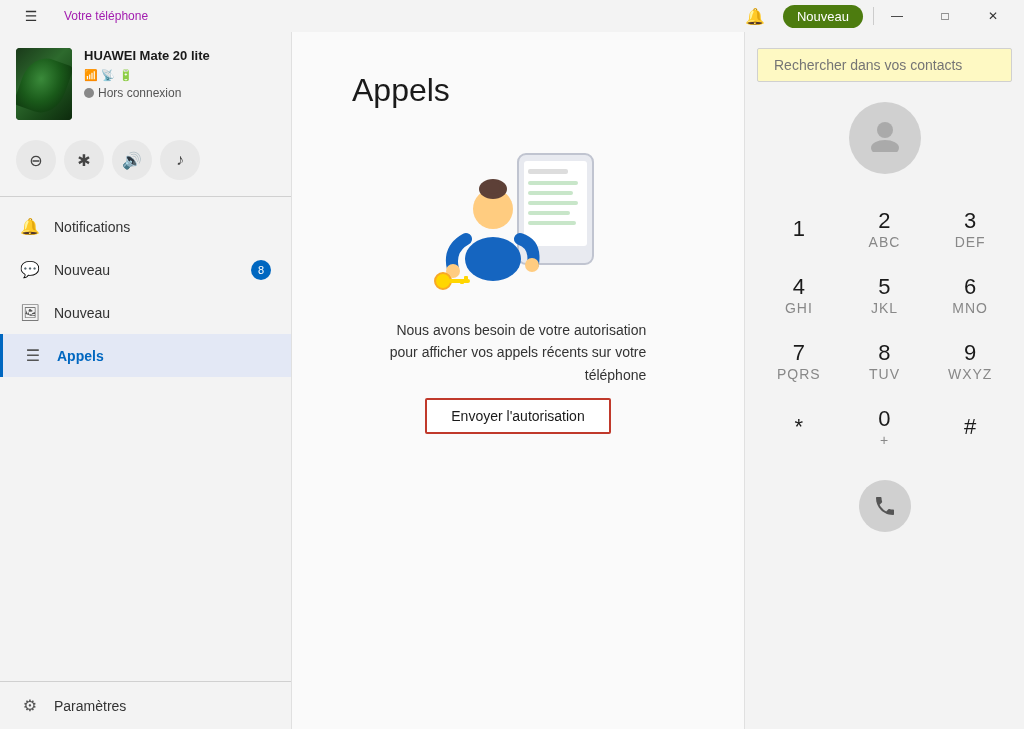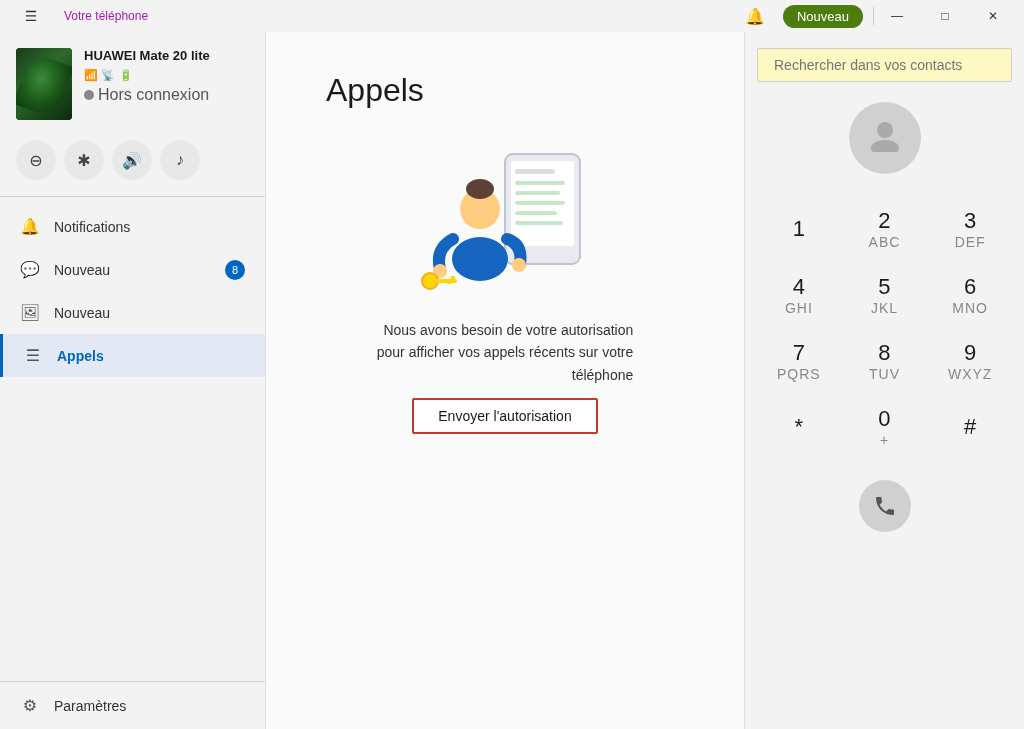--- a/index.html
+++ b/index.html
@@ -53,21 +53,21 @@
 
     
     .app-body {
       display: flex;
       flex: 1;
       overflow: hidden;
     }
 
     
     .sidebar {
-      width: 266px;
+      width: 292px;
       background: #f3f3f3;
       display: flex;
       flex-direction: column;
       border-right: 1px solid #e0e0e0;
       flex-shrink: 0;
     }
 
     
     .phone-info {
       padding: 16px 16px 12px 16px;
@@ -115,21 +115,21 @@
       align-items: center;
     }
     .status-icon {
       font-size: 11px;
       color: #666;
     }
     .connection-status {
       display: flex;
       align-items: center;
       gap: 4px;
-      font-size: 16px;
+      font-size: 12px;
       color: #555;
     }
     .status-dot {
       width: 10px;
       height: 10px;
       border-radius: 50%;
       background: #888;
       display: inline-block;
     }
 

